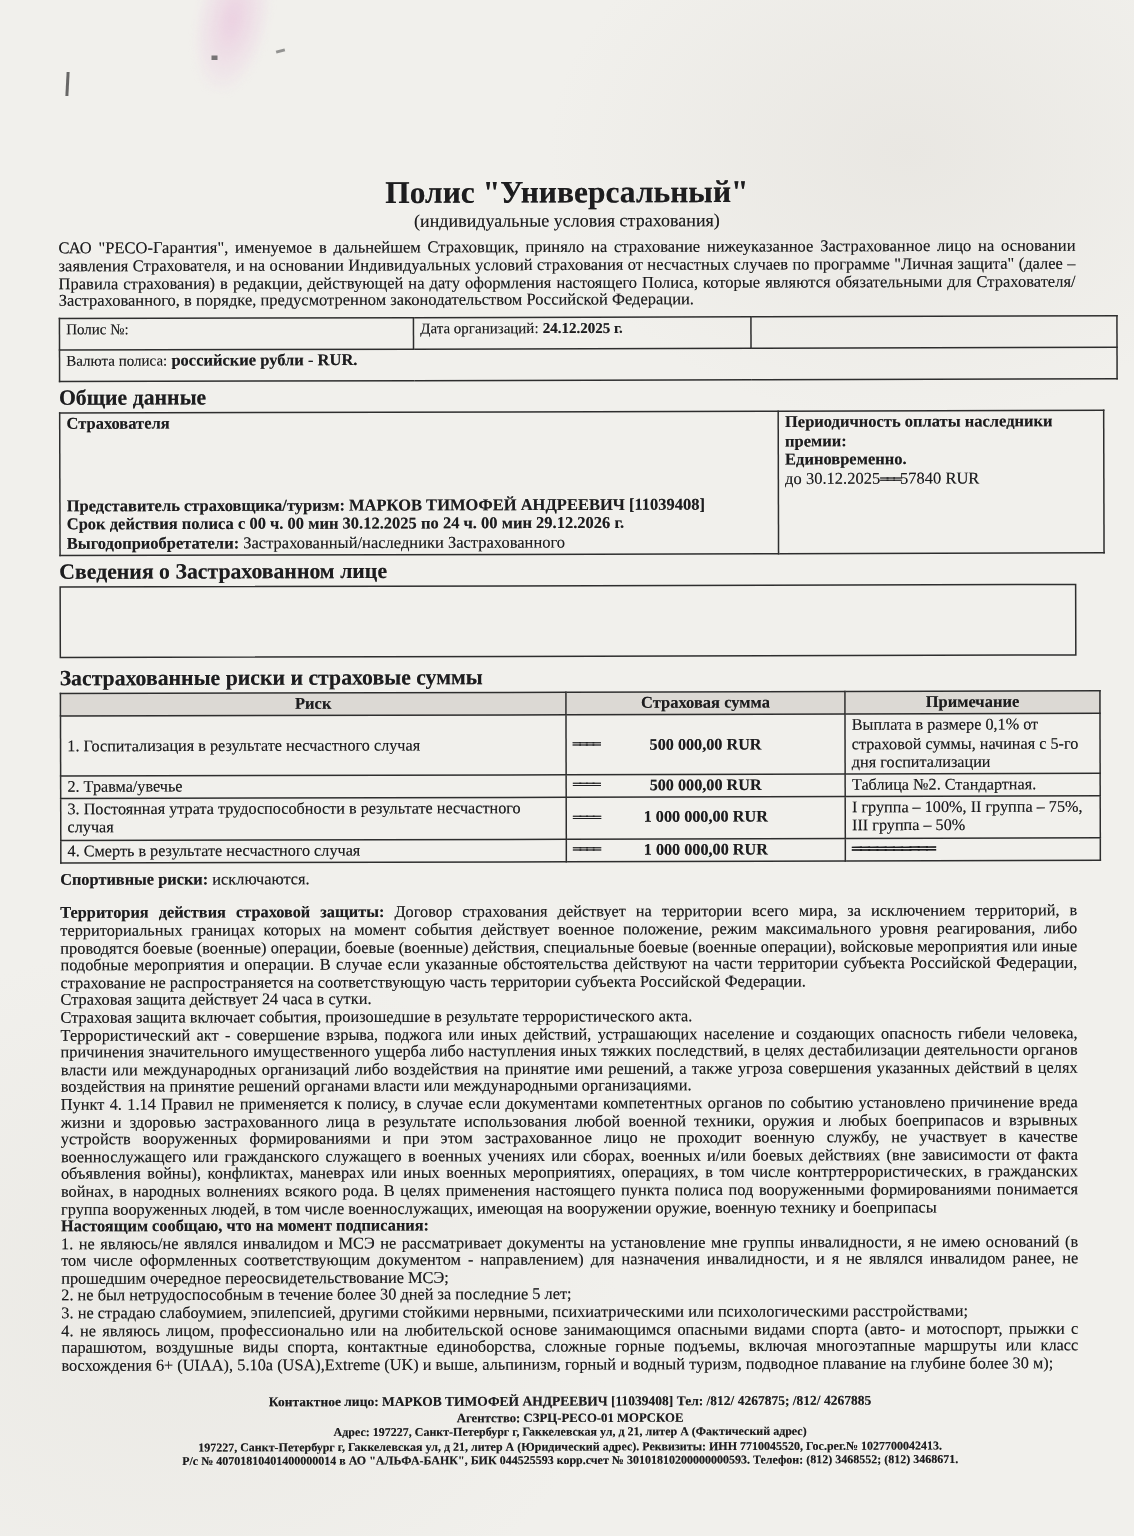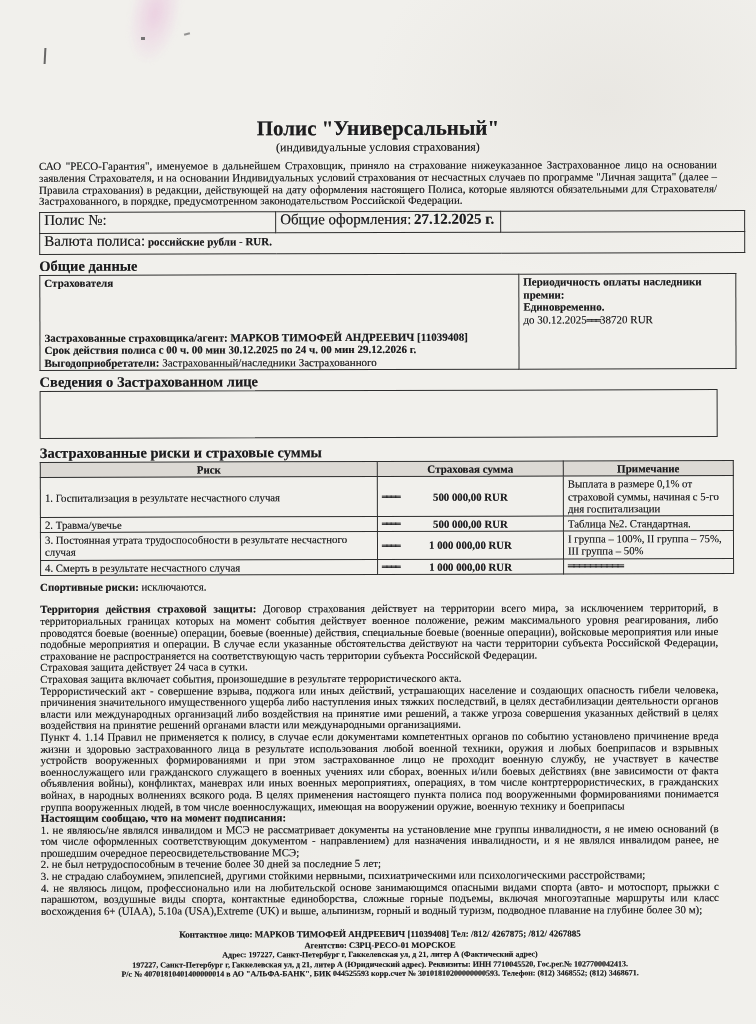--- a/index.html
+++ b/index.html
@@ -34,21 +34,21 @@
     text-shadow:0 0 .4px rgba(20,20,20,.55);
   }
   .title{font-size:21px;font-weight:bold;text-align:center;line-height:24px;}
   .subtitle{font-size:12px;text-align:center;line-height:14px;margin-bottom:6px;}
   .intro{font-size:11px;line-height:11.8px;text-align:justify;margin-bottom:4px;}
 
   table{border-collapse:collapse;width:678px;table-layout:fixed;}
   td{border:1px solid #2e2e2e;padding:1px 4px;vertical-align:top;font-size:11px;line-height:12.5px;}
 
   .policy-table td{height:18px;}
-  .lbl-big{font-size:15px;}
+  .lbl-big{font-size:10px;}
   .bold{font-weight:bold;}
 
   .sec-head{font-size:14.5px;font-weight:bold;line-height:17px;margin-top:3px;}
 
   .general-table .left{width:470px;}
   .general-table .right{width:208px;}
   .gen-gap{height:42px;}
 
   .insured-box{border:1px solid #2e2e2e;width:676px;height:46px;margin-bottom:3px;}
 
@@ -84,22 +84,22 @@
     <div class="subtitle">(индивидуальные условия страхования)</div>
     <div class="intro">САО "РЕСО-Гарантия", именуемое в дальнейшем Страховщик, приняло на страхование нижеуказанное Застрахованное лицо на основании заявления Страхователя,  и на основании Индивидуальных условий страхования от несчастных случаев по программе "Личная защита" (далее – Правила страхования) в редакции, действующей на дату оформления настоящего Полиса, которые являются обязательными для Страхователя/Застрахованного, в порядке, предусмотренном законодательством Российской Федерации.</div>
 
     <table class="policy-table">
       <tbody>
           <tr>
         <td style="width:227px">
           <span class="lbl-big">Полис №:</span>
         </td>
         <td style="width:216px">
-          <span class="lbl-big">Общие оформления:</span>
-          <span class="lbl-big bold">27.12.2025 г.</span>
+          <span class="lbl-big">Дата организаций:</span>
+          <span class="lbl-big bold">24.12.2025 г.</span>
         </td>
         <td style="width:235px"></td>
       </tr>
       <tr>
         <td colspan="3">
           <span class="lbl-big">Валюта полиса:</span>
           <span class="bold">российские рубли - RUR.</span>
         </td>
       </tr>
     </tbody>
@@ -107,37 +107,37 @@
 
     <div class="sec-head">Общие данные</div>
 
     <table class="general-table">
       <tbody>
           <tr>
         <td class="left">
           <div class="bold">Страхователя</div>
           <div class="gen-gap"></div>
           <div>
-            <span class="bold">Застрахованные страховщика/агент:</span>
+            <span class="bold">Представитель страховщика/туризм:</span>
             <span class="bold">МАРКОВ ТИМОФЕЙ АНДРЕЕВИЧ [11039408]</span>
           </div>
           <div>
             <span class="bold">Срок действия полиса</span>
             <span class="bold">с 00 ч. 00 мин 30.12.2025 по 24 ч. 00 мин 29.12.2026 г.</span>
           </div>
           <div>
             <span class="bold">Выгодоприобретатели:</span>
             <span>Застрахованный/наследники Застрахованного</span>
           </div>
         </td>
         <td class="right">
           <div class="bold">Периодичность оплаты наследники премии:</div>
           <div class="bold">Единовременно.</div>
           <div>
-            <span>до 30.12.2025</span><span class="eqfill">═══</span><span>38720 RUR</span>
+            <span>до 30.12.2025</span><span class="eqfill">═══</span><span>57840 RUR</span>
           </div>
         </td>
       </tr>
     </tbody>
       </table>
 
     <div class="sec-head">Сведения о Застрахованном лице</div>
     <div class="insured-box"></div>
 
     <div class="sec-head" style="margin-top:6px">Застрахованные риски и страховые суммы</div>

